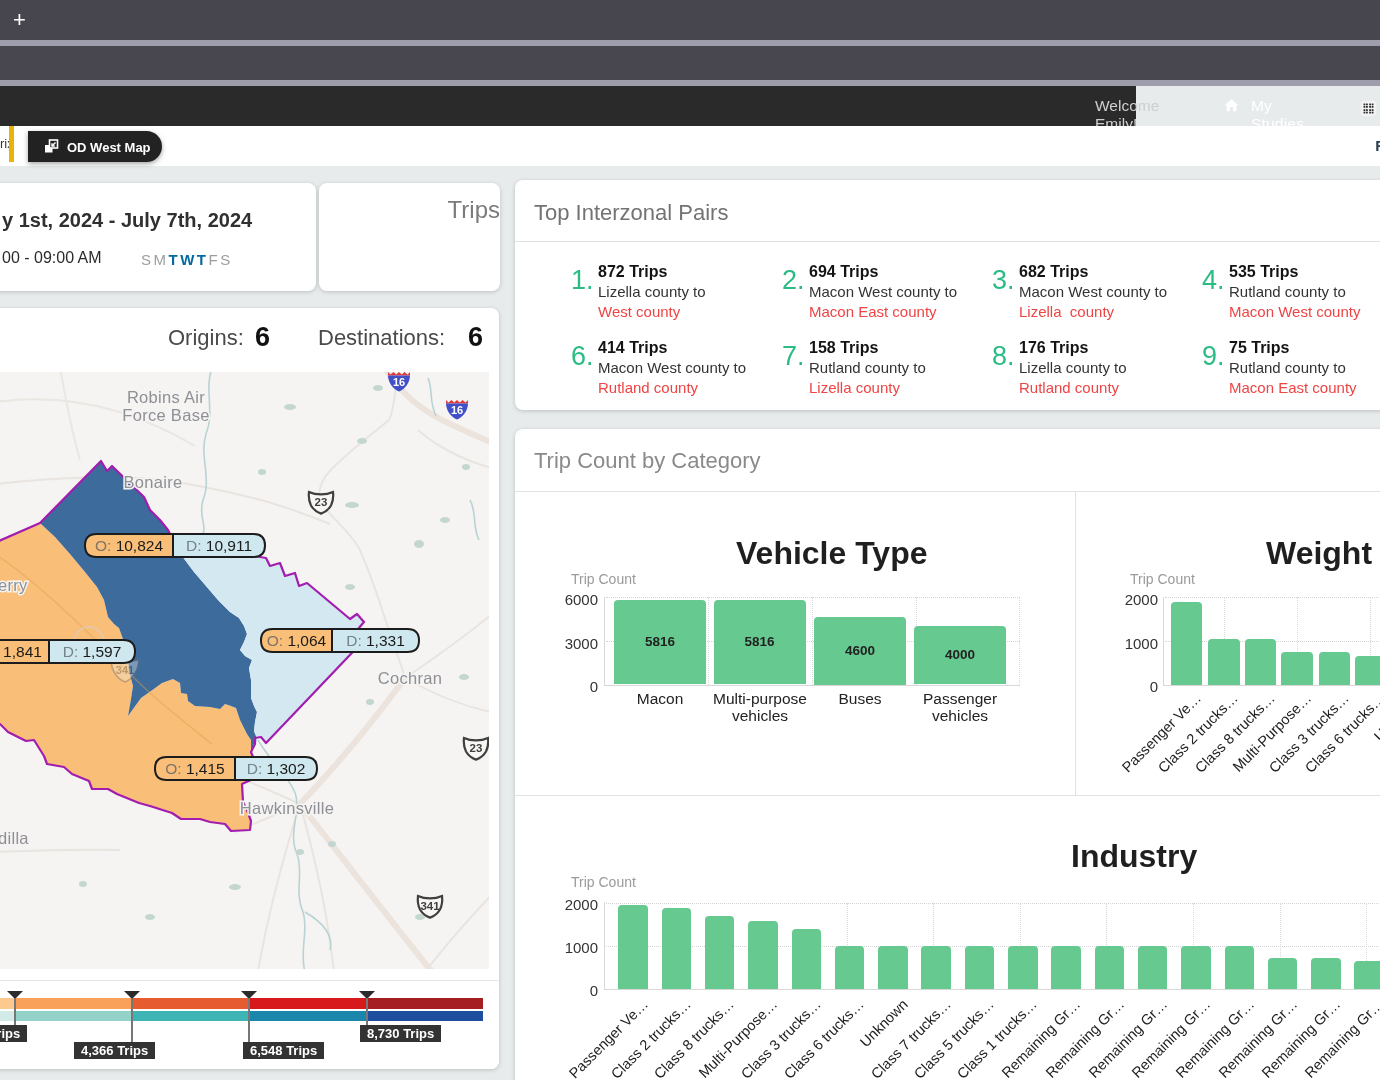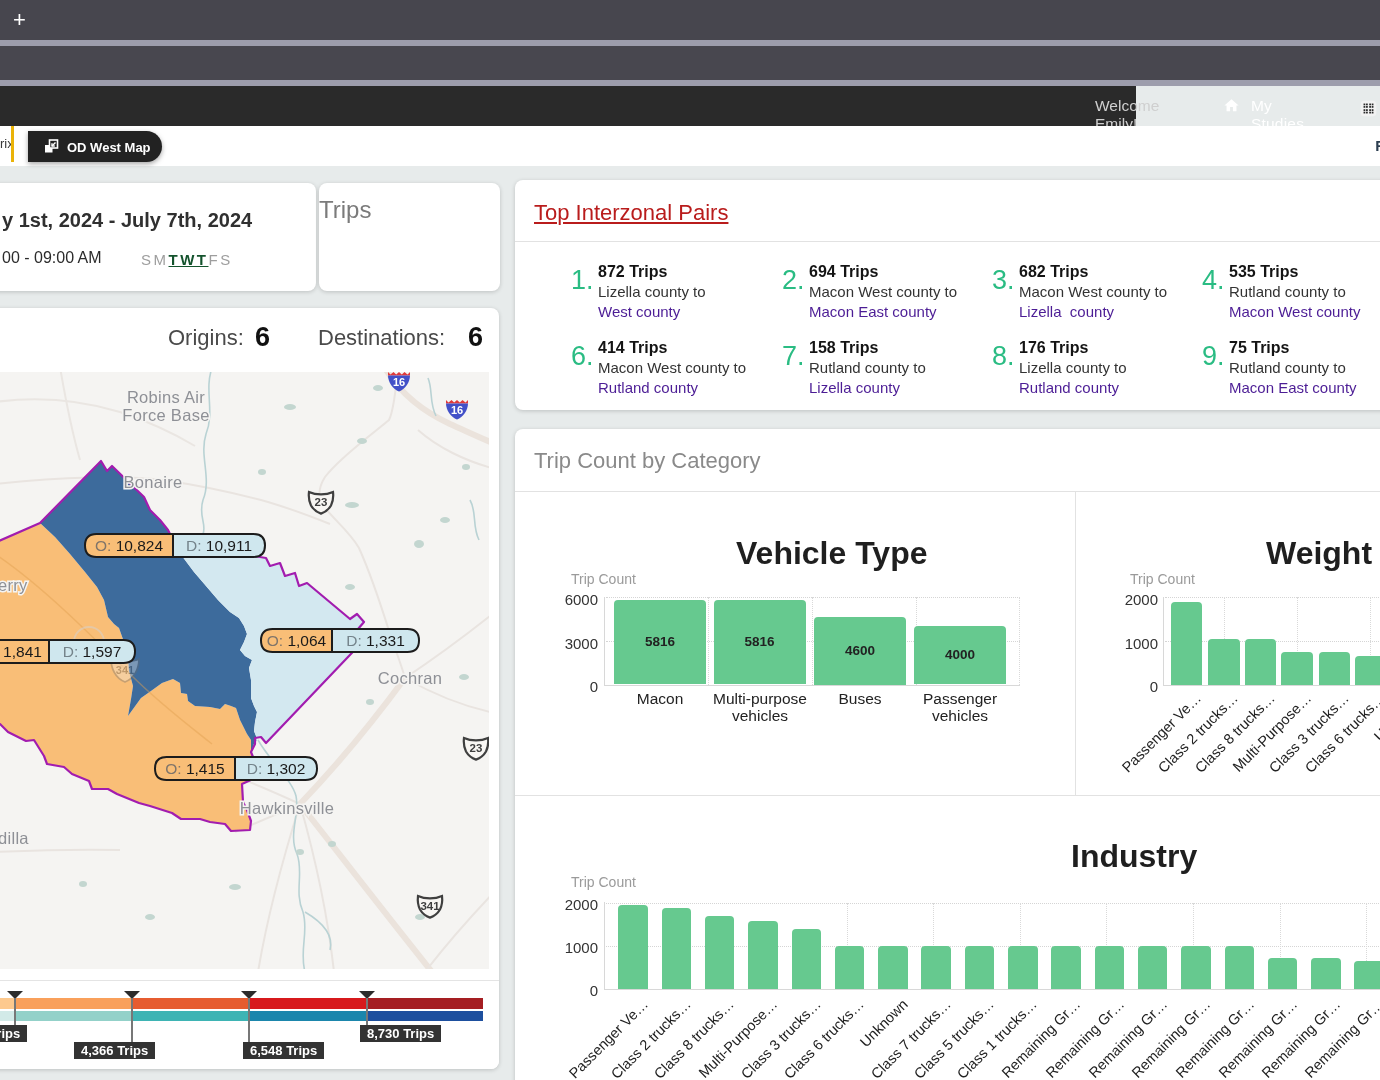--- a/index.html
+++ b/index.html
@@ -10,53 +10,53 @@
 
 #bar1 { left:0; top:0; width:1380px; height:40px; background:#47464e; }
 #bar1 .plus { position:absolute; left:13px; top:7px; color:#fff; font-size:22px; font-weight:400; }
 #sep1 { left:0; top:40px; width:1380px; height:6px; background:#9d9dac; }
 #bar2 { left:0; top:46px; width:1380px; height:34px; background:#48474f; }
 #sep2 { left:0; top:80px; width:1380px; height:6px; background:#9d9dac; }
 #navbar { left:0; top:86px; width:1136px; height:40px; background:#2a2a2a; }
 #navbar .welcome { position:absolute; left:1095px; top:11px; color:#cfcfcf; font-size:15.5px; }
 #navbar .mystudies { position:absolute; left:1251px; top:11px; color:#fff; font-size:15.5px; letter-spacing:0.2px; }
 #tabrow { left:0; top:126px; width:1380px; height:40px; background:#fff; }
-#tabstub { position:absolute; left:0; top:0; width:14px; height:36px; background:#fff; border-right:3px solid #eab308; color:#3a3a3a; font-size:13px; line-height:36px; overflow:hidden; }
+#tabstub { position:absolute; left:0; top:0; width:14px; height:36px; background:#fff; border-right:5px solid #eab308; color:#3a3a3a; font-size:13px; line-height:36px; overflow:hidden; }
 #pill { position:absolute; left:28px; top:5px; width:134px; height:31px; background:#222; border-radius:0 16px 16px 0; color:#fff; box-shadow:0 2px 5px rgba(0,0,0,.35); }
 #pill .t { position:absolute; left:39px; top:9px; font-size:13px; font-weight:bold; }
 #pgfrag { position:absolute; right:-6px; top:11px; color:#2c3e50; font-size:15px; font-weight:bold; }
 
 #card-date { left:-20px; top:183px; width:336px; height:108px; }
 #card-date .l1 { position:absolute; left:22px; top:26px; font-size:20px; font-weight:bold; color:#303030; white-space:nowrap; }
 #card-date .l2 { position:absolute; left:22px; top:66px; font-size:16px; color:#2b2b2b; white-space:nowrap; }
 #card-date .days { position:absolute; left:161px; top:68px; font-size:15px; color:#9e9e9e; letter-spacing:2.5px; white-space:nowrap; }
-#card-date .days b { color:#14532d;text-decoration:underline; }
+#card-date .days b { color:#0369a1; }
 #card-trips { left:319px; top:183px; width:181px; height:108px; }
-#card-trips .t1 { position:absolute; left:0; width:181px; top:13px; text-align:left; font-size:24px; color:#7b7b7b; }
+#card-trips .t1 { position:absolute; left:0; width:181px; top:13px; text-align:right; font-size:24px; color:#7b7b7b; }
 #card-trips .t2 { position:absolute; left:0; width:181px; top:50px; text-align:center; font-size:31px; font-weight:bold; color:#1b2859; }
 #card-map { left:-20px; top:308px; width:519px; height:761px; }
 #card-map .hdr { position:absolute; left:0; top:0; width:100%; height:64px; }
 #card-map .hdr .lab { font-size:22px; color:#4a4a4a; position:absolute; top:17px; }
 #card-map .hdr .num { font-size:27px; color:#111; font-weight:bold; position:absolute; top:14px; }
 #mapbox { position:absolute; left:20px; top:64px; width:489px; height:597px; overflow:hidden; background:#f5f4f2; }
 
 #legend { position:absolute; left:0px; top:661px; width:519px; height:100px; background:#fff; border-radius:0 0 8px 8px; }
 #legend .seg { position:absolute; height:11px; }
 #legend .tri { position:absolute; width:0; height:0; border-left:8px solid transparent; border-right:8px solid transparent; border-top:8px solid #2b2b2b; top:10px; }
 #legend .vl { position:absolute; width:2px; background:#777; }
 #legend .chip { position:absolute; background:#333; color:#fff; font-size:13px; font-weight:bold; height:17px; line-height:17px; padding:0 7px; white-space:nowrap; }
 
 #card-pairs { left:515px; top:180px; width:905px; height:230px; }
-#card-pairs .title { position:absolute; left:19px; top:20px; font-size:22px; color:#b91c1c;text-decoration:underline; }
+#card-pairs .title { position:absolute; left:19px; top:20px; font-size:22px; color:#737373; }
 #card-pairs .divider { position:absolute; left:0; top:61px; width:100%; height:1px; background:#e2e2e2; }
 .pair { position:absolute; width:200px; }
 .pair .n { position:absolute; left:0; top:2px; font-size:27px; color:#2abc83; }
 .pair .b { position:absolute; left:27px; top:0; font-size:16px; font-weight:bold; color:#141414; white-space:nowrap; }
 .pair .s1 { position:absolute; left:27px; top:20px; font-size:15px; color:#333; white-space:nowrap; }
-.pair .s2 { position:absolute; left:27px; top:40px; font-size:15px; color:#4c1d95; white-space:nowrap;text-align:center; }
+.pair .s2 { position:absolute; left:27px; top:40px; font-size:15px; color:#ef4444; white-space:nowrap;text-align:center; }
 #card-cat { left:515px; top:429px; width:905px; height:700px; }
 #card-cat .title { position:absolute; left:19px; top:19px; font-size:22px; color:#8a8a8a; }
 #card-cat .divider { position:absolute; left:0; top:62px; width:100%; height:1px; background:#e2e2e2; }
 #card-cat .hdiv { position:absolute; left:0; top:366px; width:100%; height:1px; background:#e2e2e2; }
 #card-cat .vdiv { position:absolute; left:560px; top:62px; width:1px; height:304px; background:#e2e2e2; }
 .ctitle { position:absolute; font-size:32px; font-weight:bold; color:#1f1f1f; white-space:nowrap; }
 .tclabel { position:absolute; font-size:14px; color:#9a9a9a; }
 .ytick { position:absolute; font-size:15px; color:#333; text-align:right; width:40px; }
 .bar { position:absolute; background:#66c98f; border-radius:4px 4px 0 0; }
 .barval { position:absolute; font-size:13.5px; font-weight:bold; color:#222; text-align:center; }

